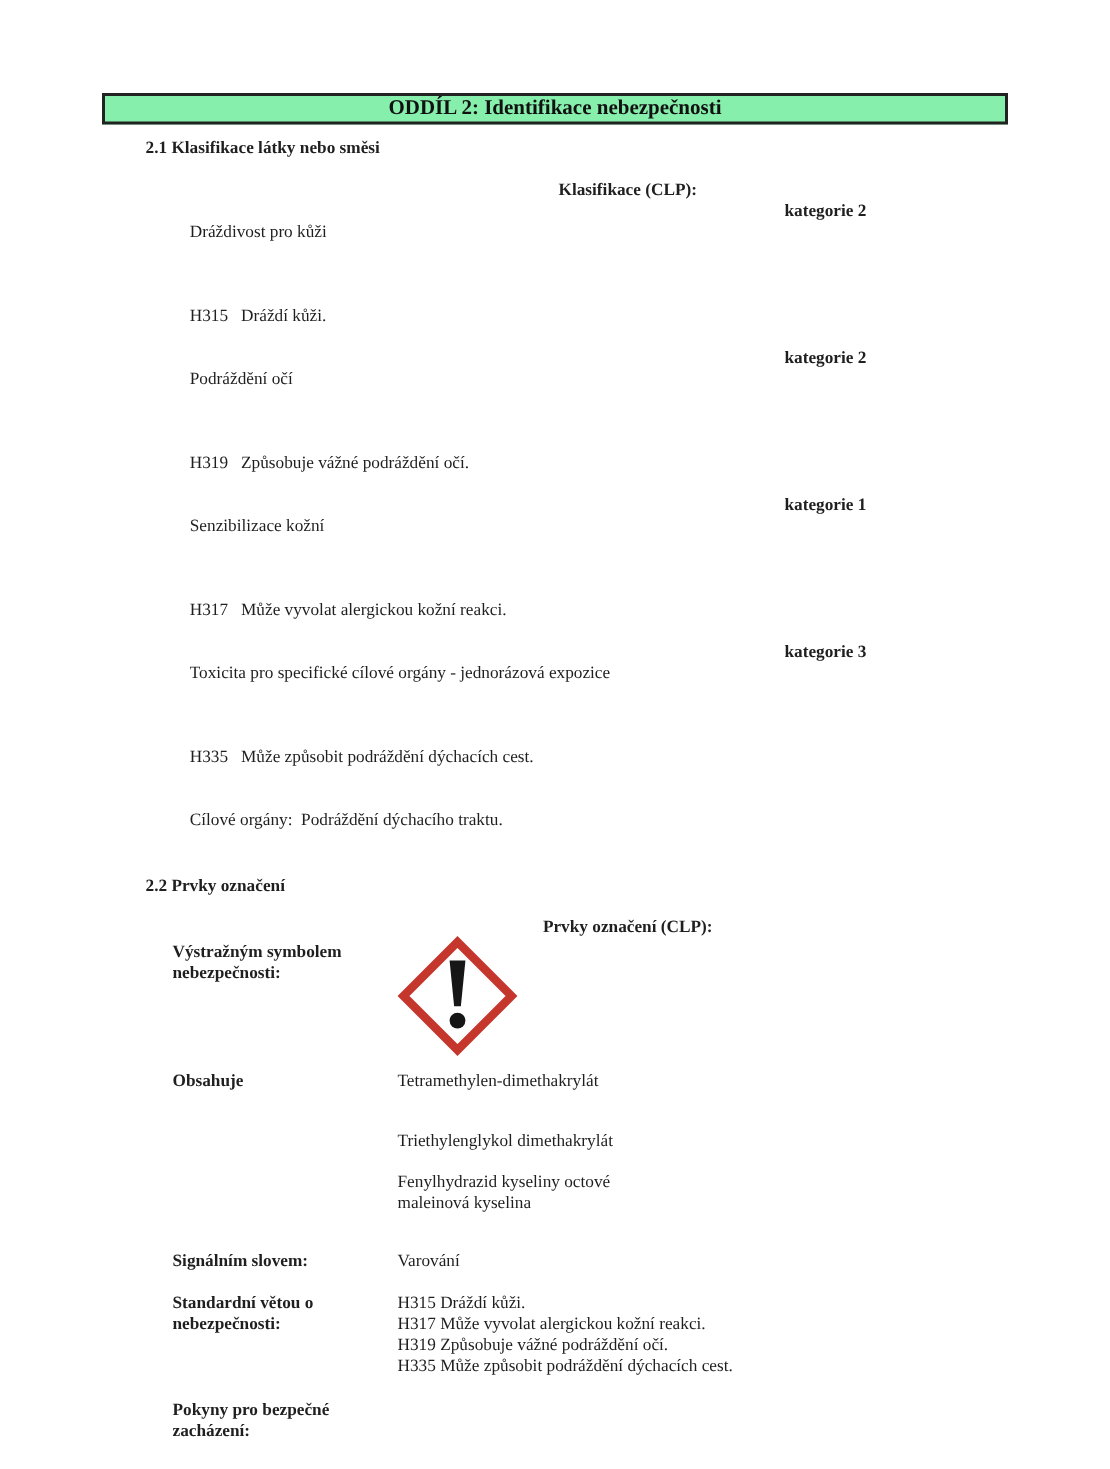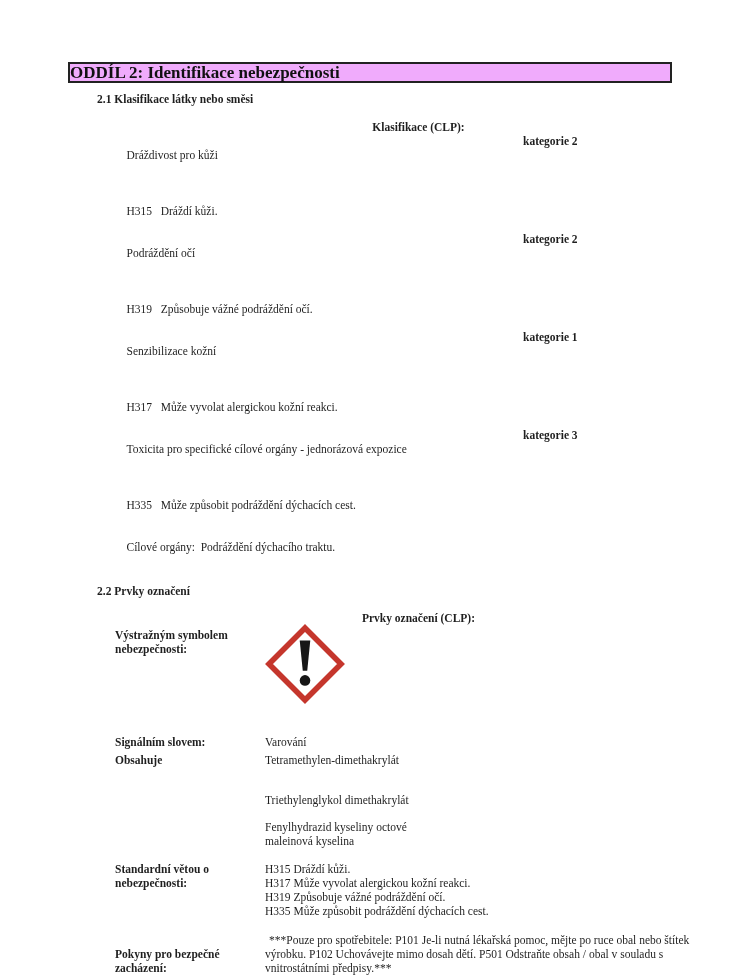--- a/index.html
+++ b/index.html
@@ -9,24 +9,25 @@
     background:#ffffff;
     font-family:"Liberation Serif","DejaVu Serif",serif;
     font-size:11.5px;
     line-height:14px;
     color:#1f1f1f;
     overflow:hidden;
   }
   .header-bar{
     margin:62px 68px 0 68px;
     height:17px;
-    background:#f0abfc;
+    background:#86efac;
     border:2px solid #222;
+    text-align:center;
     font-weight:bold;
-    font-size:17px;
+    font-size:14px;
     line-height:17px;
     color:#111;
   }
   .sec-title{margin-left:97px;font-weight:bold;}
   .cls-heading{margin-left:97px;font-weight:bold;text-align:center;}
   .cls-row{position:relative;margin-left:115px;margin-right:40px;white-space:pre-wrap;}
   .cls-cat{position:absolute;left:408px;top:0;white-space:nowrap;font-weight:bold;}
   .row{display:flex;margin-left:115px;margin-right:38px;}
   .row .lbl{width:150px;flex:0 0 150px;font-weight:bold;font-family:Liberation Serif, serif;}
   .row .val{flex:1;}
@@ -98,49 +99,48 @@
     </div>
     <div class="val">
       <svg class="picto" viewBox="0 0 100 100" aria-hidden="true">
         <polygon points="50,5 95,50 50,95 5,50" fill="#ffffff" stroke="#c5362c" stroke-width="7" stroke-linejoin="miter"></polygon>
         <path d="M43.4,20.5 L56.6,20.5 L52.8,58.5 L47.2,58.5 Z" fill="#161616"></path>
         <circle cx="50" cy="70.5" r="6.6" fill="#161616"></circle>
       </svg>
     </div>
   </div>
 
-  <div class="row mt-signal-row">
-    <div class="lbl">Signálním slovem:</div>
-    <div class="val">Varování</div>
-  </div>
-
   <div class="row mt-contains-row">
     <div class="lbl">Obsahuje</div>
     <div class="val">
       <div>Tetramethylen-dimethakrylát</div>
       <div class="contains-line2">Triethylenglykol dimethakrylát</div>
       <div class="contains-line3">Fenylhydrazid kyseliny octové</div>
       <div>maleinová kyselina</div>
     </div>
+  </div>
+
+  <div class="row mt-signal-row">
+    <div class="lbl">Signálním slovem:</div>
+    <div class="val">Varování</div>
   </div>
 
   <div class="row mt-hazard-row">
     <div class="lbl">
       <div>Standardní větou o</div>
       <div>nebezpečnosti:</div>
     </div>
     <div class="val">
       <div>H315 Dráždí kůži.</div>
       <div>H317 Může vyvolat alergickou kožní reakci.</div>
       <div>H319 Způsobuje vážné podráždění očí.</div>
       <div>H335 Může způsobit podráždění dýchacích cest.</div>
     </div>
   </div>
 
   <div class="row mt-prec1-row">
     <div class="lbl">
       <div>Pokyny pro bezpečné</div>
       <div>zacházení:</div>
     </div>
-    <div class="val prec1-val">***Pouze pro spotřebitele: P101 Je-li nutná lékařská pomoc, mějte po ruce obal nebo štítek výrobku. P102 Uchovávejte mimo dosah dětí. P501 Odstraňte obsah / obal v souladu s vnitrostátními předpisy.***</div>
   </div>
 
 </div>
 
 </body></html>

